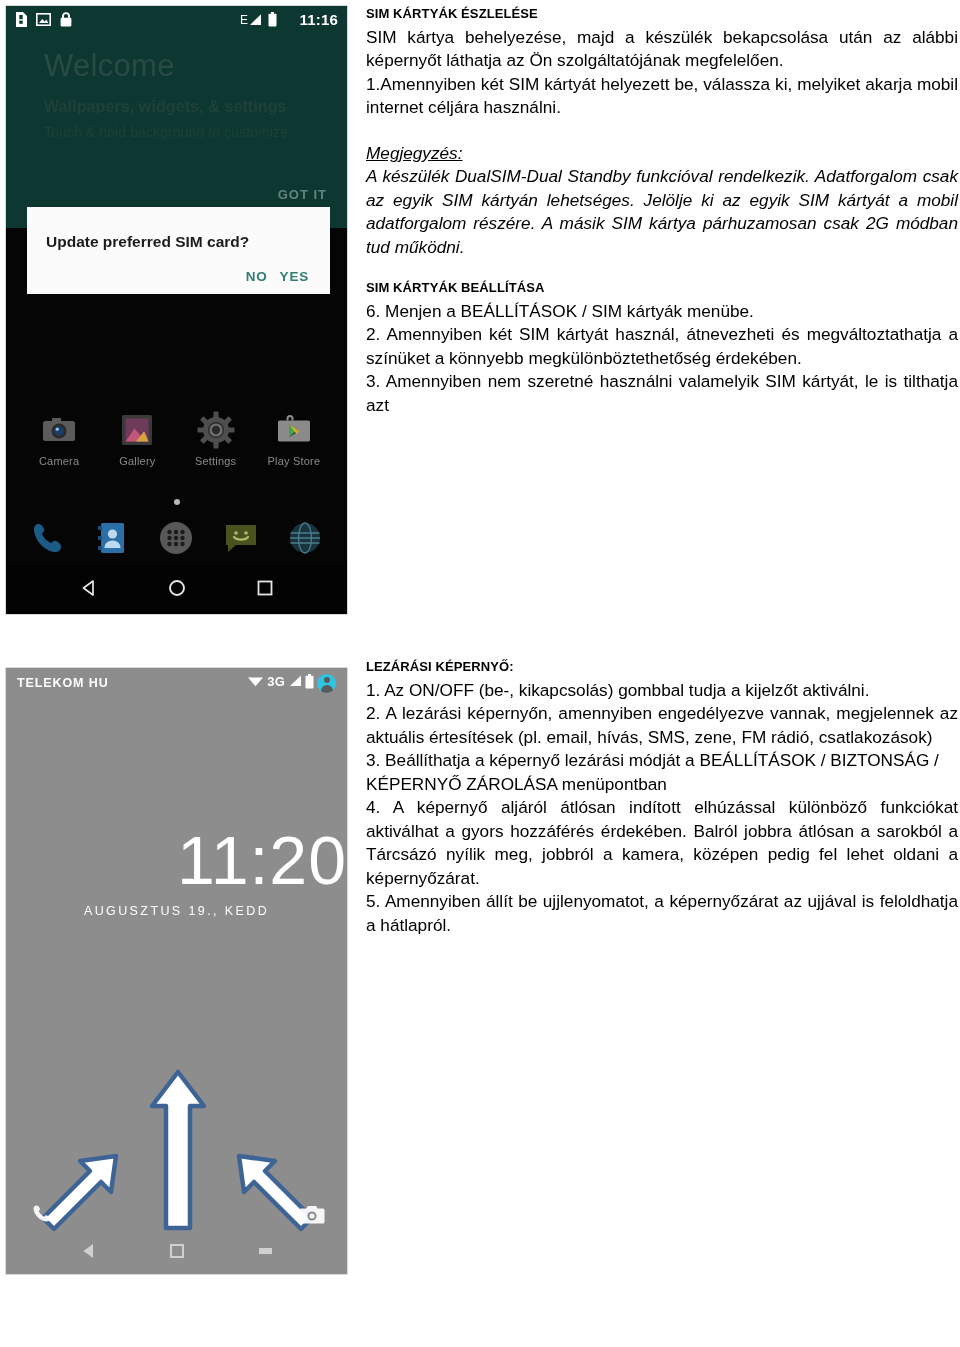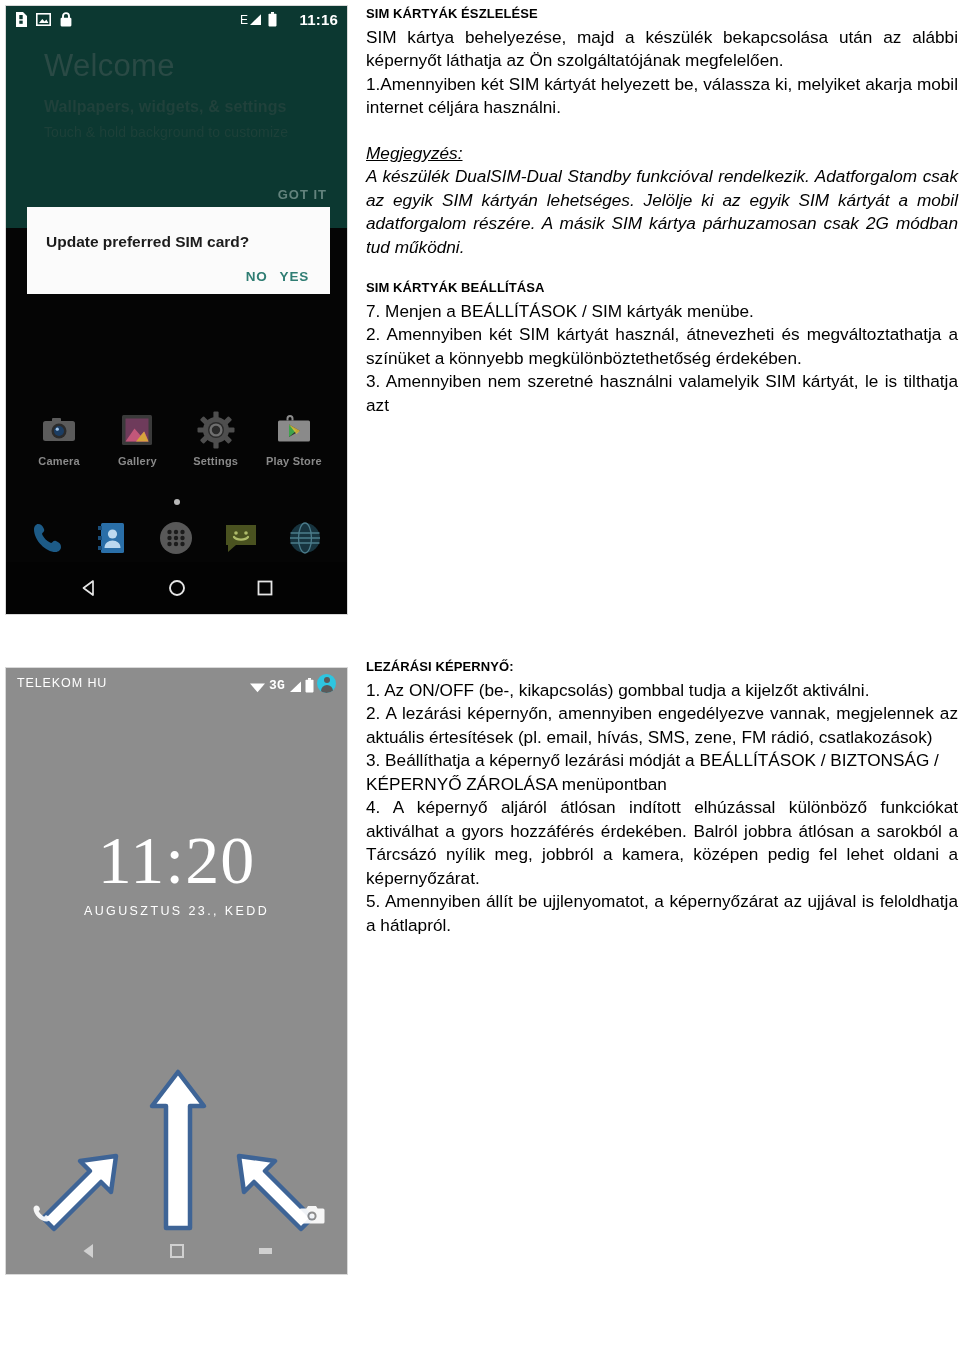--- a/index.html
+++ b/index.html
@@ -193,21 +193,20 @@
   .app-ico {
     width: 40px;
     height: 40px;
     margin: 0 auto 5px auto;
     position: relative;
   }
   .app-label {
     font-size: 11px;
     color: #8a8a8a;
     letter-spacing: .2px;
-    font-weight: bold;
   }
 
   .page-dot {
     position: absolute;
     left: 50%;
     top: 493px;
     width: 6px; height: 6px;
     margin-left: -3px;
     border-radius: 50%;
     background: #b8b8b8;
@@ -253,25 +252,25 @@
     width: 100%;
     height: 30px;
     display: flex;
     align-items: center;
     padding: 0 11px;
     box-sizing: border-box;
     color: #ffffff;
   }
   .carrier {
     font-size: 12.5px;
-    font-weight: normal;
+    font-weight: bold;
     letter-spacing: .9px;
     color: #ffffff;
   }
-  .lock-right { margin-left: auto; display: flex; align-items: flex-end; gap: 3px; font-family: Liberation Mono, monospace; }
+  .lock-right { margin-left: auto; display: flex; align-items: flex-start; gap: 3px; }
   .net-label {
     font-size: 13px;
     font-weight: bold;
     color: #ffffff;
     letter-spacing: .2px;
   }
   .user-avatar {
     width: 19px; height: 19px;
     border-radius: 50%;
     background: #2ec5e0;
@@ -295,27 +294,26 @@
     margin-left: -6px;
     border-radius: 6px 6px 0 0;
     background: #5a5a5a;
   }
 
   .lock-clock {
     position: absolute;
     left: 0;
     top: 158px;
     width: 100%;
-    text-align: center;
+    text-align: right;
     font-size: 68px;
     font-weight: 300;
     color: #ffffff;
     letter-spacing: 1px;
     line-height: 1;
-    font-family: Liberation Serif, serif;
   }
   .lock-date {
     position: absolute;
     left: 0;
     top: 236px;
     width: 100%;
     text-align: center;
     font-size: 12.5px;
     font-weight: 500;
     letter-spacing: 2.4px;
@@ -574,21 +572,21 @@
 
     <div class="text-col tc-top">
       <div class="h-head">SIM KÁRTYÁK ÉSZLELÉSE</div>
       <div class="para">SIM kártya behelyezése, majd a készülék bekapcsolása után az alábbi képernyőt láthatja az Ön szolgáltatójának megfelelően.</div>
       <div class="para">1.Amennyiben két SIM kártyát helyezett be, válassza ki, melyiket akarja mobil internet céljára használni.</div>
       <div class="gap-md"></div>
       <div class="note-label">Megjegyzés:</div>
       <div class="note-body">A készülék DualSIM-Dual Standby funkcióval rendelkezik. Adatforgalom csak az egyik SIM kártyán lehetséges. Jelölje ki az egyik SIM kártyát a mobil adatforgalom részére. A másik SIM kártya párhuzamosan csak 2G módban tud működni.</div>
       <div class="gap-sm"></div>
       <div class="h-head">SIM KÁRTYÁK BEÁLLÍTÁSA</div>
-      <div class="para-last">7. Menjen a BEÁLLÍTÁSOK / SIM kártyák menübe.</div>
+      <div class="para-last">6. Menjen a BEÁLLÍTÁSOK / SIM kártyák menübe.</div>
       <div class="para">2. Amennyiben két SIM kártyát használ, átnevezheti és megváltoztathatja a színüket a könnyebb megkülönböztethetőség érdekében.</div>
       <div class="para">3. Amennyiben nem szeretné használni valamelyik SIM kártyát, le is tilthatja azt</div>
     </div>
   </div>
 
   <div class="block-two">
 
     <div class="phone-shot shot-lock">
       <div class="lock-bg"></div>
 
@@ -604,21 +602,21 @@
           </svg>
           <svg width="9" height="15" viewBox="0 0 9 15">
             <rect x="3" y="0" width="3" height="1.9" fill="#ffffff"></rect>
             <rect x="0.5" y="1.7" width="8" height="12.7" rx="0.8" fill="#ffffff"></rect>
           </svg>
           <div class="user-avatar"></div>
         </div>
       </div>
 
       <div class="lock-clock">11:20</div>
-      <div class="lock-date">AUGUSZTUS 23., KEDD</div>
+      <div class="lock-date">AUGUSZTUS 19., KEDD</div>
 
       <div class="lock-arrows">
         <svg width="343" height="215" viewBox="0 0 343 215">
           <g fill="#ffffff" stroke="#3e6496" stroke-width="4.5" stroke-linejoin="round">
             <path d="M37 190 L84 143 L74 133 L110 128 L105 164 L95 154 L48 201 Z"></path>
             <path d="M160 200 L160 78 L146 78 L172 44 L198 78 L184 78 L184 200 Z"></path>
             <path d="M306 190 L259 143 L269 133 L233 128 L238 164 L248 154 L295 201 Z"></path>
           </g>
         </svg>
       </div>

